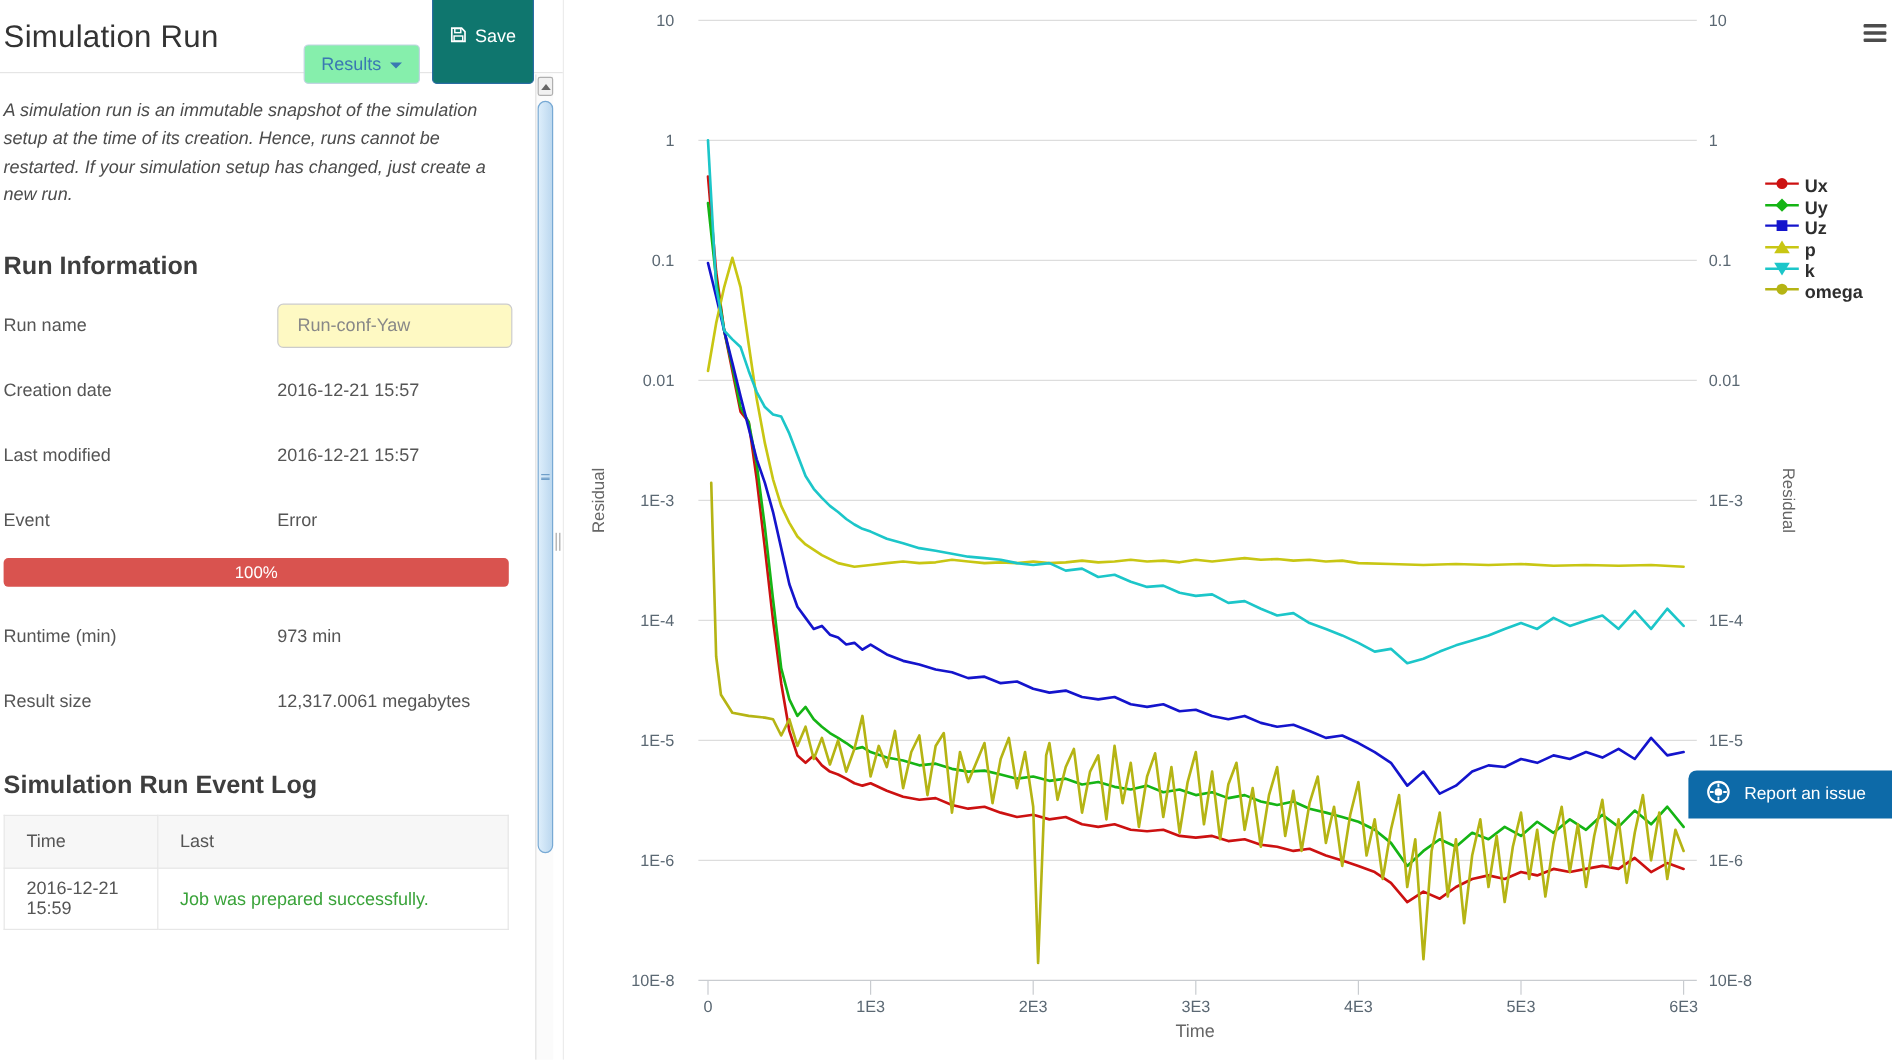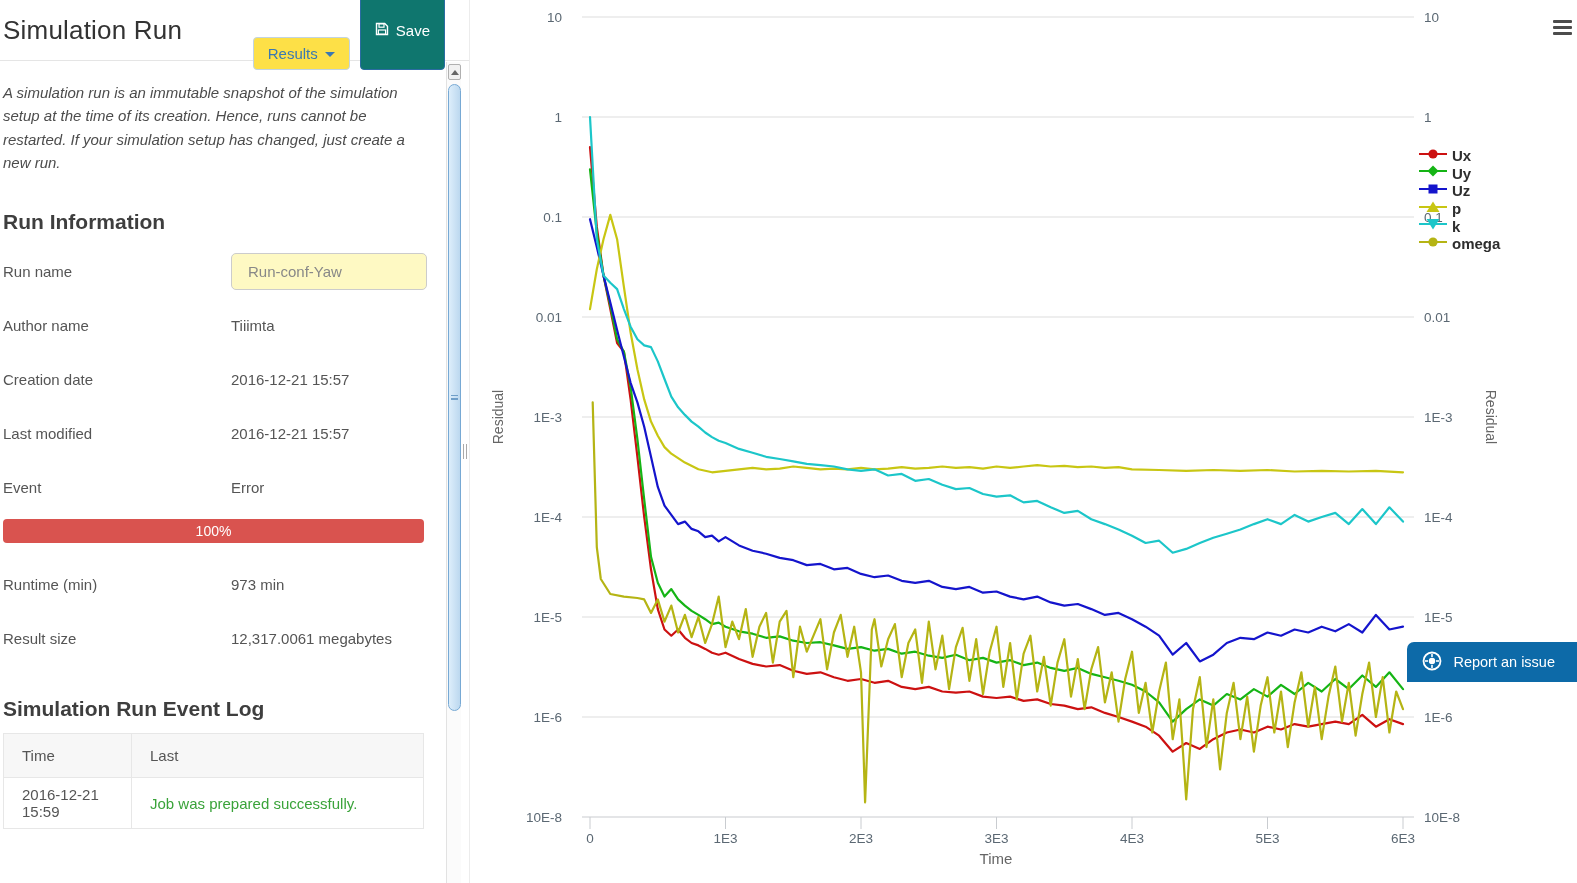--- a/index.html
+++ b/index.html
@@ -5,21 +5,21 @@
   * { margin:0; padding:0; box-sizing:border-box; }
   html,body { width:1577px; height:883px; overflow:hidden; background:#fff;
     font-family:"Liberation Sans","DejaVu Sans",sans-serif; color:#555; }
 
   
   .left-panel { position:absolute; left:0; top:0; width:470px; height:883px; background:#fff; border-right:1px solid #ececec; }
   .panel-header { height:61px; display:flex; align-items:center; justify-content:space-between; padding:0 24px 0 3px; border-bottom:1px solid #e5e5e5;text-align:center; }
   .page-title { font-size:26px; color:#333; font-weight:400; letter-spacing:.2px; }
   .header-buttons { display:flex; gap:10px; }
   .btn { font-size:15px; border-radius:4px; padding:8px 14px; cursor:pointer; display:flex; align-items:center; gap:7px; line-height:1; }
-  .btn-results { background:#fde047; border:1px solid #c2d4e2; color:#3a78b2;margin-top:46px; }
+  .btn-results { background:#86efac; border:1px solid #c2d4e2; color:#3a78b2;margin-top:46px; }
   .caret { width:0; height:0; border-left:5px solid transparent; border-right:5px solid transparent; border-top:5px solid #3a78b2; margin-top:2px; }
   .btn-save { background:#0f766e; border:1px solid #2a6ca2; color:#fff; }
   .panel-body { padding:0 45px 0 3px; }
   .description { margin-top:20px; font-style:italic; font-size:15px; line-height:1.55; color:#4c4c4c; }
   .section-heading { margin-top:36px; font-size:21px; font-weight:700; color:#3e3e3e; }
   .info-rows { margin-top:10px; }
   .info-row { display:grid; grid-template-columns:228px 1fr; align-items:center; min-height:54px; font-size:15px; color:#555; }
   .info-row .value { color:#555; }
   .run-name-input { width:196px; height:37px; border:1px solid #ccc; border-radius:5px; padding:0 16px; font-size:15px; color:#888; font-family:inherit; background:#fef9c3; }
   .progress-bar { margin-top:5px; height:24px; background:#d9534f; border-radius:4px; color:#fff; font-size:14px; display:flex; align-items:center; justify-content:center; }
@@ -35,21 +35,21 @@
   .sb-arrow { position:absolute; top:2px; left:1px; width:13px; height:16px; background:#f1f1f1; border:1px solid #b0b0b0; border-radius:2px; display:flex; align-items:center; justify-content:center; }
   .sb-arrow .tri { width:0; height:0; border-left:4px solid transparent; border-right:4px solid transparent; border-bottom:5px solid #666; }
   .sb-thumb { position:absolute; top:22px; left:1px; width:13px; height:627px; border:1px solid #77a9d4; border-radius:7px; background:linear-gradient(to right,#ddeefb,#bcd8ef); }
   .sb-grip { position:absolute; left:2px; top:310px; width:7px; border-top:1px solid #6f9fc9; border-bottom:1px solid #6f9fc9; height:5px; }
   .sb-grip:before { content:""; position:absolute; left:0; top:2px; width:7px; border-top:1px solid #6f9fc9; }
   .panel-resize-grip { position:absolute; left:463px; top:444px; width:4px; height:15px; border-left:1px solid #a9a9a9; border-right:1px solid #a9a9a9; }
 
   
   .chart-area { position:absolute; left:470px; top:0; width:1107px; height:670px; background:#fff; }
   #chart-svg { position:absolute; left:0; top:0; }
-  .legend { position:absolute; left:948px; top:147px; display:flex; flex-direction:column; }
+  .legend { position:absolute; left:1000px; top:147px; display:flex; flex-direction:column; }
   .legend-row { display:flex; align-items:center; height:17.6px; gap:4px; }
   .legend-label { font-size:15px; font-weight:700; color:#2e2e2e; }
   .hamburger { position:absolute; left:1083px; top:20px; width:19px; cursor:pointer; }
   .hamburger .bar { height:3.4px; background:#4c4c4c; margin-bottom:2.6px; border-radius:1px; }
 
   .report-btn { position:absolute; right:0; bottom:-12px; height:40px; background:#0d6aa8; border-radius:7px 0 0 0; color:#fff; display:flex; align-items:center; gap:10px; padding:0 22px 0 14px; font-size:14.5px; cursor:pointer; }
 </style>
 </head>
 <body>
 
@@ -77,24 +77,20 @@
   <div class="panel-body">
     <p class="description">A simulation run is an immutable snapshot of the simulation setup at the time of its creation. Hence, runs cannot be restarted. If your simulation setup has changed, just create a new run.</p>
 
     <h2 class="section-heading">Run Information</h2>
 
     <div class="info-rows" id="run-info-rows">
       <div class="info-row">
         <span class="label">Run name</span>
         <span><input class="run-name-input" type="text" value="Run-conf-Yaw" style=""></span>
       </div>
-    <div class="info-row">
-          <span>Author name</span>
-          <span class="value">Tiiimta</span>
-        </div>
         <div class="info-row">
           <span>Creation date</span>
           <span class="value">2016-12-21 15:57</span>
         </div>
         <div class="info-row">
           <span>Last modified</span>
           <span class="value">2016-12-21 15:57</span>
         </div>
         <div class="info-row">
           <span>Event</span>

